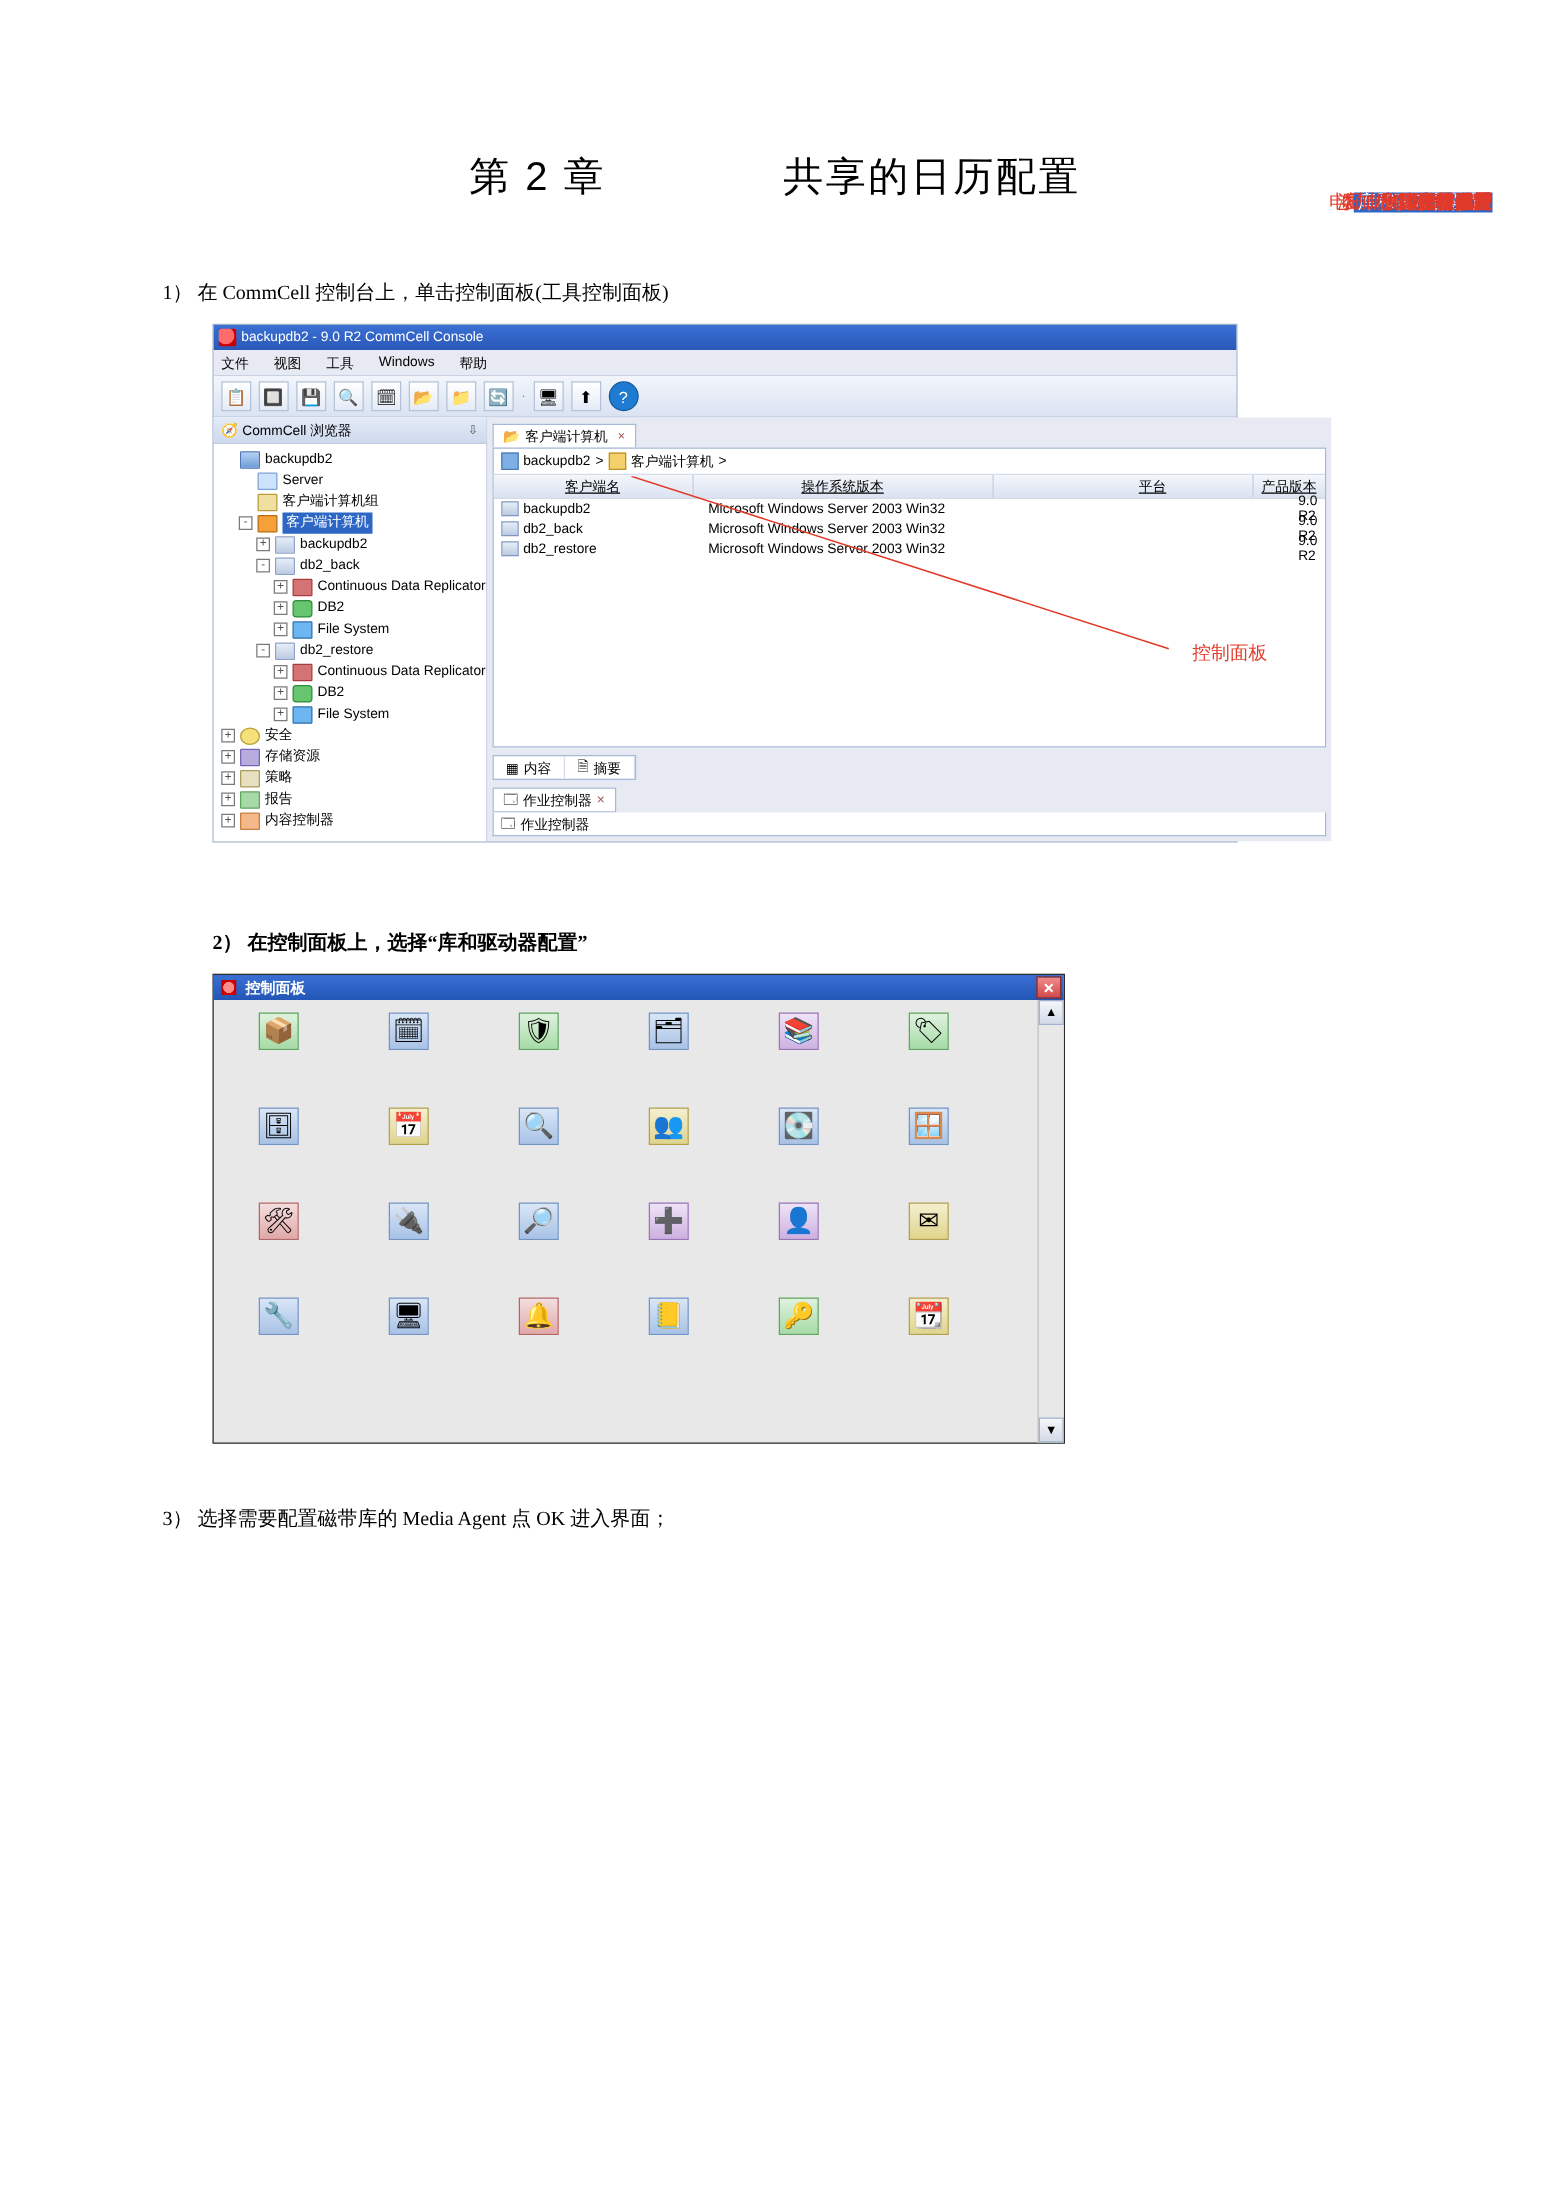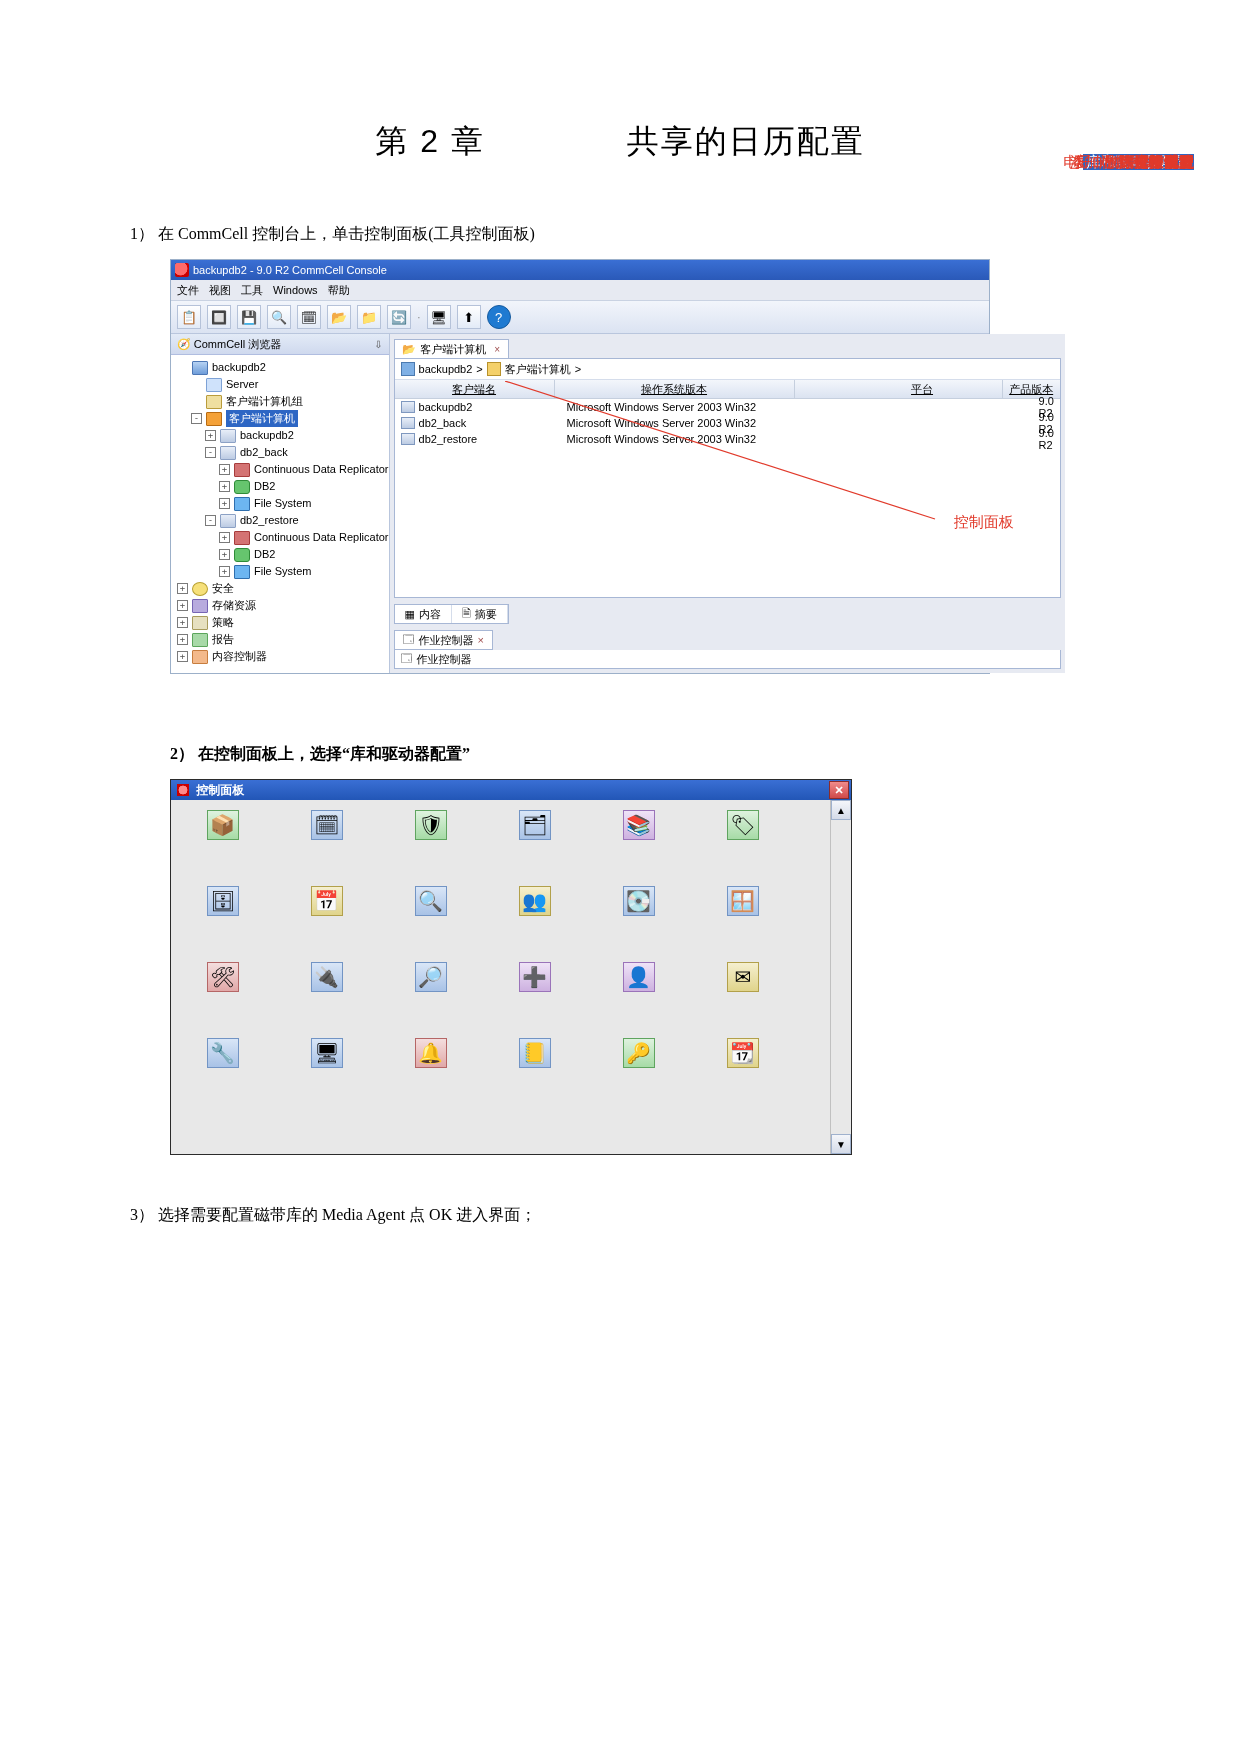--- a/index.html
+++ b/index.html
@@ -58,21 +58,21 @@
     border-radius: 2px;
   }
   .shot1 .menubar {
     height: 20px;
     background: #e7eaf2;
     border-bottom: 1px solid #c9d2e2;
     display: flex;
     align-items: center;
     padding: 0 6px;
     font-size: 11px;
-    gap: 10px;
+    gap: 20px;
   }
   .shot1 .toolbar {
     height: 32px;
     background: linear-gradient(#f2f5fb,#dbe3f2);
     border-bottom: 1px solid #b9c6dd;
     display:flex;align-items:center;padding:0 6px;gap:6px;
   }
   .tb-btn {
     width:22px;height:22px;
     border:1px solid #b5c2d9;

